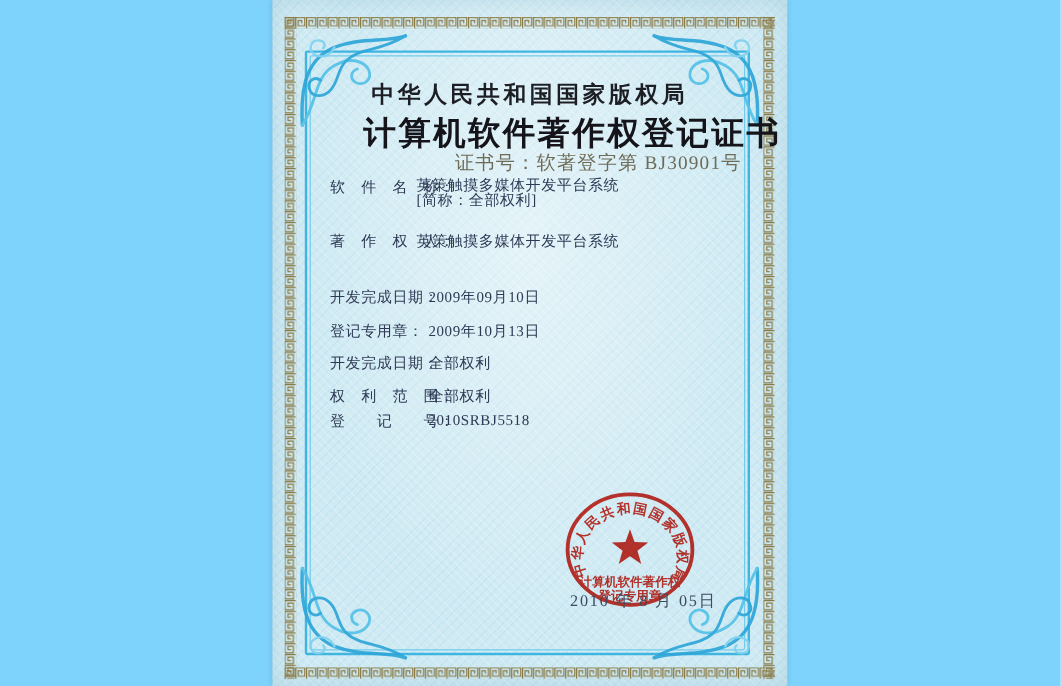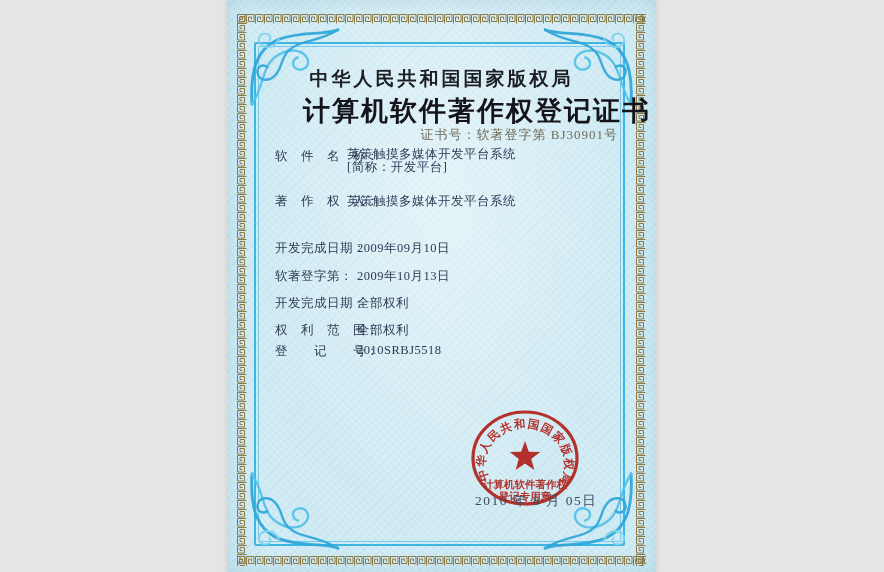--- a/index.html
+++ b/index.html
@@ -1,17 +1,17 @@
 <!DOCTYPE html>
 <html><head>
 <meta charset="utf-8">
 <style>
   * { margin:0; padding:0; box-sizing:border-box; }
   body { width:884px; height:572px; background:#ffffff; font-family:"Liberation Serif","DejaVu Serif",serif; }
-  .stage { position:relative; width:884px; height:572px; background:#e5e5e5; overflow:hidden; }
+  .stage { position:relative; width:884px; height:572px; background:#7dd3fc; overflow:hidden; }
 
   .certificate {
     position:absolute; left:227px; top:0; width:429px; height:572px;
     background:
       radial-gradient(ellipse at 50% 35%, rgba(255,255,255,.45), rgba(255,255,255,0) 62%),
       repeating-linear-gradient(45deg, rgba(255,255,255,.20) 0 1px, transparent 1px 5px),
       repeating-linear-gradient(-45deg, rgba(110,195,225,.13) 0 1px, transparent 1px 6px),
       #cfeaf3;
     box-shadow: inset 0 0 22px rgba(110,165,190,.30), 0 0 5px rgba(0,0,0,.12);
   }
@@ -39,21 +39,21 @@
     font-size:19px; font-weight:bold; letter-spacing:3px; color:#1d1d24;
     font-family:"Liberation Sans","DejaVu Sans",sans-serif;
   }
   .cert-title {
     position:absolute; left:0; top:93px; width:500px; text-align:center;
     font-size:27px; font-weight:bold; letter-spacing:2px; color:#14141a;
     font-family:Liberation Mono, monospace;
   }
   .cert-no {
     position:absolute; right:38px; top:126px;
-    font-size:13px; color:#6e6b58; letter-spacing:1px;
+    font-size:16px; color:#6e6b58; letter-spacing:1px;
   }
 
   .row { position:absolute; font-size:12.5px; color:#2e3a55; letter-spacing:.5px; }
   .row .lbl { position:absolute; left:48px; top:0; width:85px; white-space:nowrap; }
   .row .val { position:absolute; left:130px; top:0; white-space:nowrap; }
   .row-name   { top:148px; } .row-name .val, .row-author .val { left:120px; }
   .row-author { top:193px; }
   .row-dev    { top:240px; }
   .row-pub    { top:268px; }
   .row-acq    { top:295px; }
@@ -141,36 +141,36 @@
     <div class="cert-title">计算机软件著作权登记证书</div>
 
     <div class="cert-no">
       <span>证书号：</span><span>软著登字第 BJ30901号</span>
     </div>
 
     <div class="row row-name">
       <span class="lbl">软　件　名　称：</span>
       <span class="val">
         <span class="val-sub">英策触摸多媒体开发平台系统</span>
-        <span class="val-sub">[简称：开发平台]</span>
+        <span class="val-sub">[简称：全部权利]</span>
       </span>
     </div>
 
     <div class="row row-author">
       <span class="lbl">著　作　权　人：</span>
       <span class="val">英策触摸多媒体开发平台系统</span>
     </div>
 
     <div class="row row-dev">
       <span class="lbl">开发完成日期：</span>
       <span class="val">2009年09月10日</span>
     </div>
 
     <div class="row row-pub">
-      <span class="lbl">软著登字第：</span>
+      <span class="lbl">登记专用章：</span>
       <span class="val">2009年10月13日</span>
     </div>
 
     <div class="row row-acq">
       <span class="lbl">开发完成日期：</span>
       <span class="val">全部权利</span>
     </div>
 
     <div class="row row-scope">
       <span class="lbl">权　利　范　围：</span>

